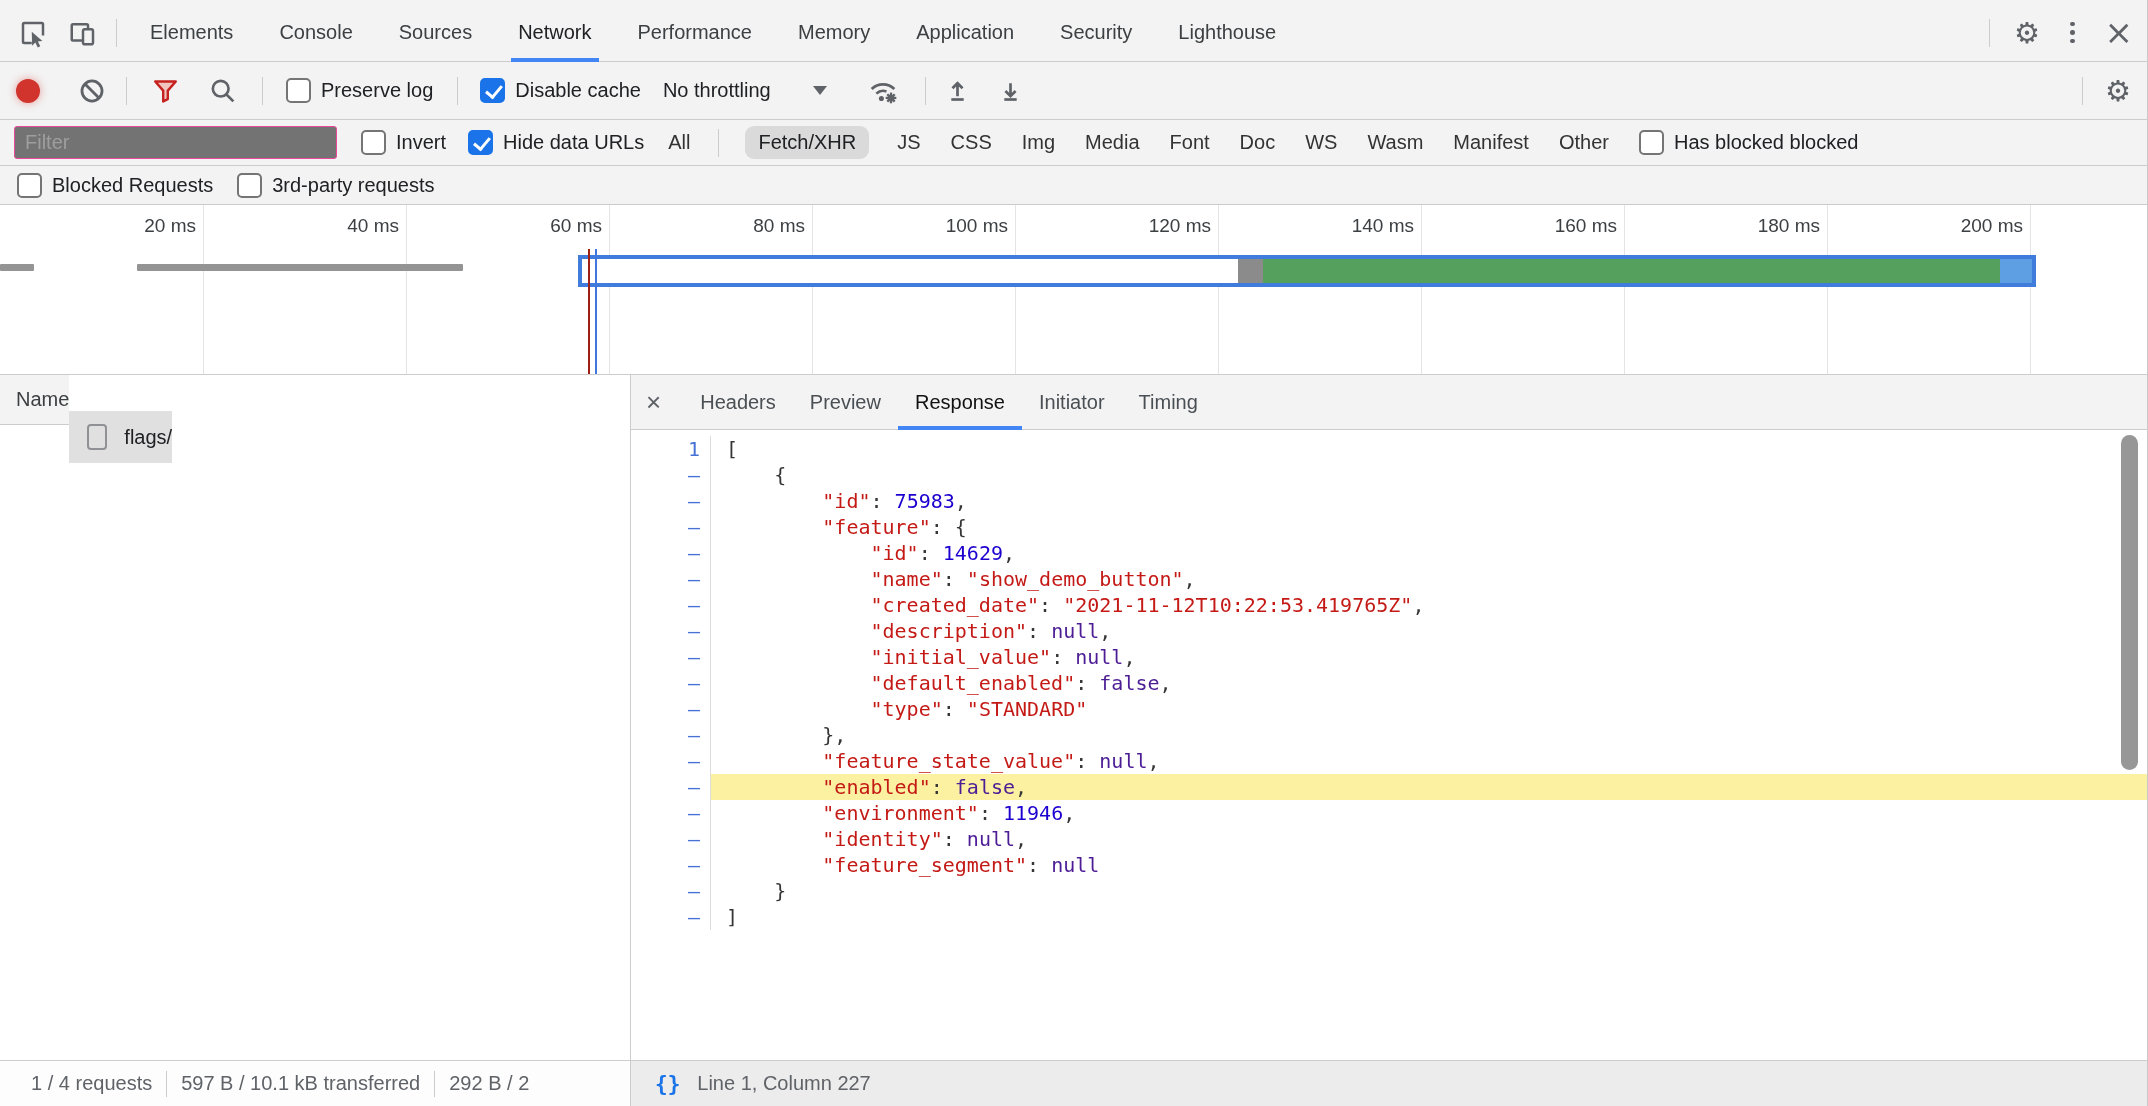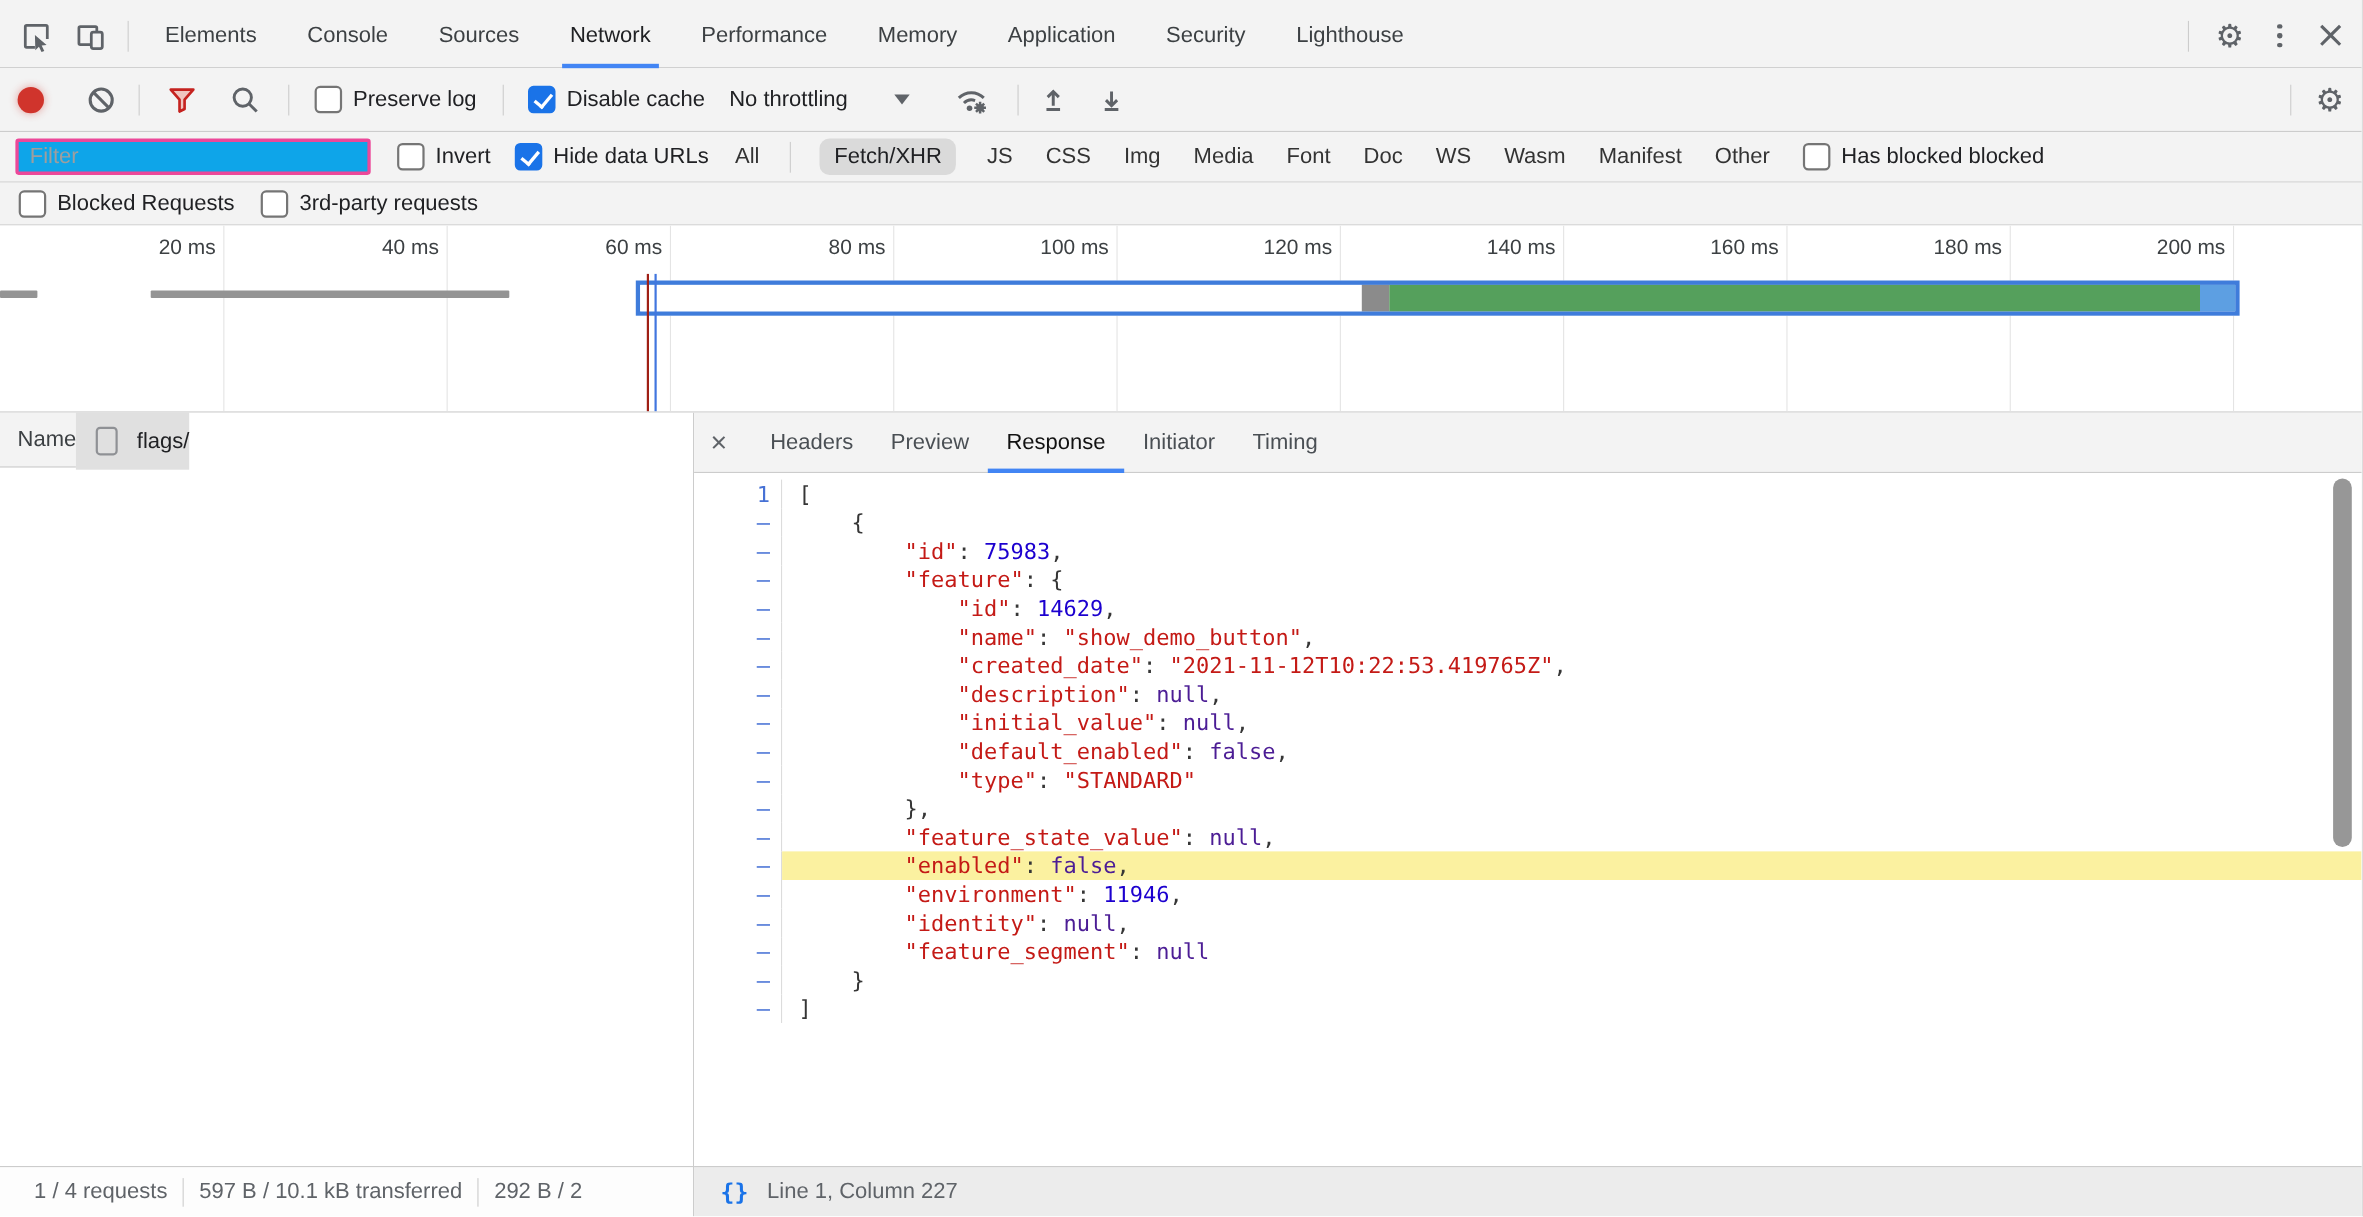--- a/index.html
+++ b/index.html
@@ -23,21 +23,21 @@
   .icnbtn { display:flex; align-items:center; justify-content:center; cursor:pointer; flex:none; }
   .cb { width:25px; height:25px; border:2px solid #757575; border-radius:5px; background:#fff; flex:none; position:relative; cursor:pointer; }
   .cb.checked { background:#1a73e8; border-color:#1a73e8; }
   .cb.checked::after { content:""; position:absolute; left:7px; top:2px; width:7px; height:13px; border:solid #fff; border-width:0 3px 3px 0; transform:rotate(40deg); }
   .cblabel { display:flex; align-items:center; gap:10px; font-size:20px; color:#202124; cursor:pointer; white-space:nowrap; }
   .ddl { display:flex; align-items:center; gap:42px; font-size:20px; color:#202124; cursor:pointer; }
   .caret { width:0; height:0; border-left:7px solid transparent; border-right:7px solid transparent; border-top:9px solid #5f6368; }
 
   
   .filterbar { height:46px; flex:none; background:#f3f3f3; border-bottom:1px solid #ccc; display:flex; align-items:center; padding:0 14px; }
-  .filterinput { width:323px; height:33px; border:3px solid #ec4899; border-radius:3px; background:#0ea5e9; font-size:20px; padding:0 10px; color:#202124; outline:none; font-family:"Liberation Sans",sans-serif; }
+  .filterinput { width:323px; height:33px; border:1px solid #ec4899; border-radius:3px; background:#737373; font-size:20px; padding:0 10px; color:#202124; outline:none; font-family:"Liberation Sans",sans-serif; }
   .filterinput::placeholder { color:#9e9e9e; }
   .types { display:flex; align-items:center; gap:26px; font-size:20px; color:#333; margin-left:22px; }
   .type { cursor:pointer; padding:5px 2px; white-space:nowrap; }
   .type.activetype { background:#dadada; border-radius:9px; padding:5px 13px; color:#202124; }
 
   
   .filterbar2 { height:39px; flex:none; background:#f3f3f3; border-bottom:1px solid #ccc; display:flex; align-items:center; gap:24px; padding:0 17px; }
 
   
   .overview { height:170px; flex:none; background:#fff; border-bottom:1px solid #ccc; position:relative; overflow:hidden; }
@@ -45,21 +45,21 @@
   .ticklabel { position:absolute; top:10px; width:110px; text-align:right; font-size:19px; color:#3c4043; }
   .ovbar { position:absolute; top:59px; height:7px; background:#949494; border-radius:1px; }
   .selbar { position:absolute; top:50px; height:32px; border:4px solid #3f7cdb; background:#fff; display:flex; }
   .selbar i { display:block; height:100%; flex:none; }
   .marker { position:absolute; top:44px; bottom:0; width:2px; }
 
   
   .split { flex:1; display:flex; min-height:0; }
   .leftpane { width:631px; flex:none; border-right:1px solid #ccc; display:flex; flex-direction:row; background:#fff; }
   .namehdr { height:50px; flex:none; background:#f3f3f3; border-bottom:1px solid #ccc; display:flex; align-items:center; padding-left:16px; font-size:20px; color:#3c4043; }
-  .reqrow { height:52px; flex:none; background:#e0e0e0; display:flex; align-items:center; padding-left:18px; gap:17px; font-size:20px; color:#202124; cursor:pointer; }
+  .reqrow { height:52px; flex:none; background:#e0e0e0; display:flex; align-items:center; padding-left:18px; gap:17px; font-size:20px; color:#202124; cursor:pointer;margin-top:36px; }
   .fileicon { width:20px; height:26px; border:2px solid #8f9195; border-radius:4px; background:transparent; flex:none; }
 
   .rightpane { flex:1; display:flex; flex-direction:column; min-width:0; background:#fff; }
   .dtabs { height:55px; flex:none; background:#f3f3f3; border-bottom:1px solid #ccc; display:flex; align-items:center; padding-left:15px; }
   .dclose { font-size:26px; color:#5f6368; cursor:pointer; margin-right:22px; line-height:1; }
   .dtab { height:55px; display:flex; align-items:center; padding:0 17px; font-size:20px; color:#4a4f54; position:relative; cursor:pointer; }
   .dtab.active { color:#111; font-weight:500; }
   .dtab.active::after { content:""; position:absolute; left:0; right:0; bottom:0; height:4px; background:#4285f4; }
 
   

